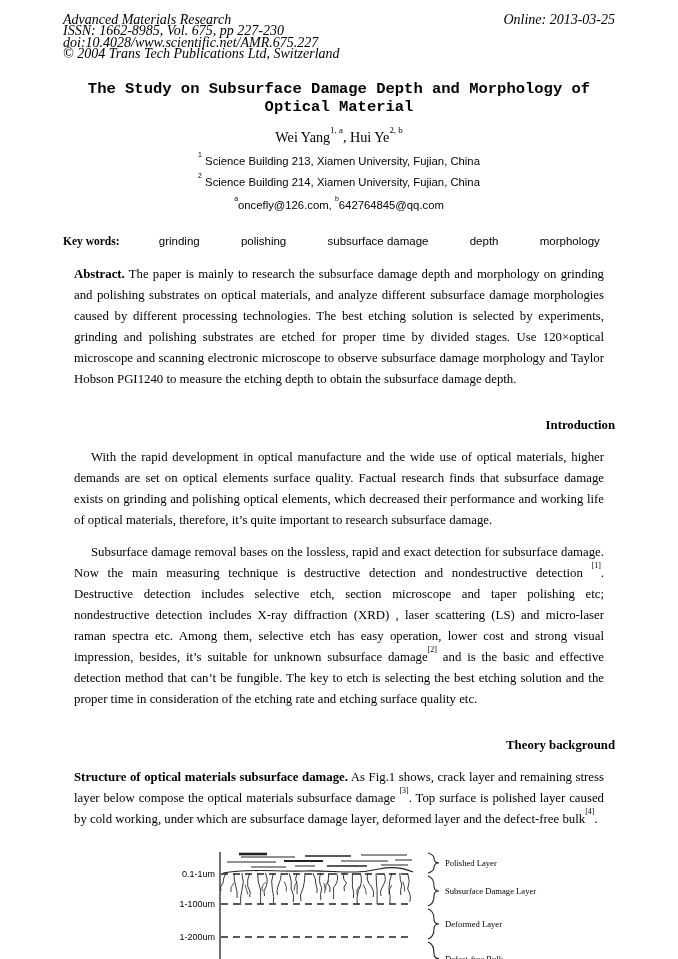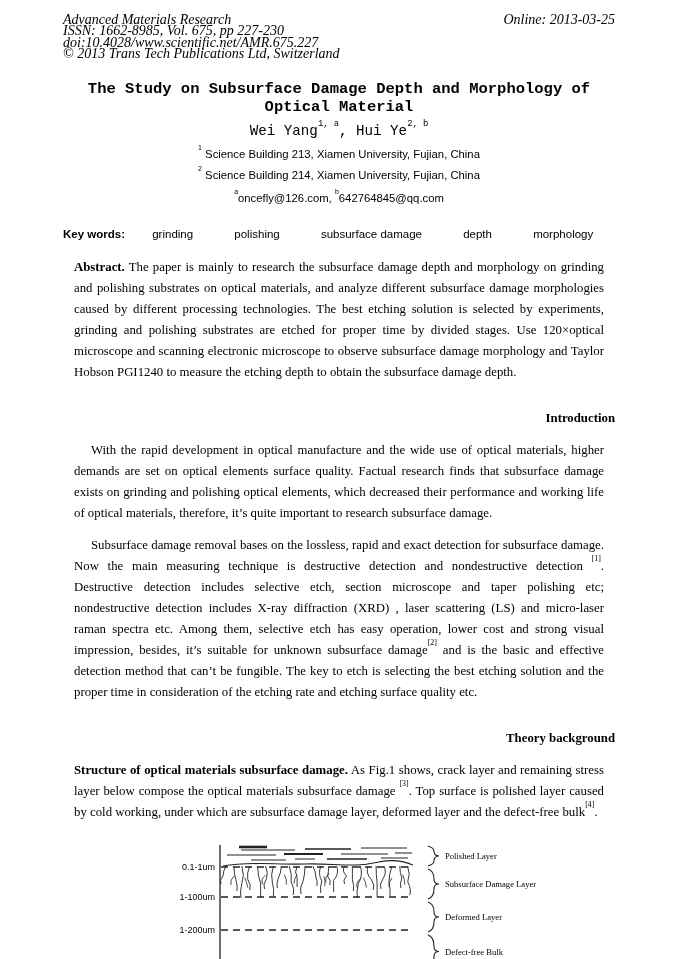--- a/index.html
+++ b/index.html
@@ -21,42 +21,42 @@
   }
   .jheader .left div { white-space:nowrap; }
   
   .paper-title {
     margin-top:21px;
     text-align:center;
     font-family:Liberation Mono, monospace;
     font-weight:bold; font-size:15.5px; line-height:18px;
   }
   .authors {
-    margin-top:7px; text-align:center;
-    font-family:Liberation Mono, monospace;
+    margin-top:13px; text-align:center;
+    font-family:Liberation Serif, serif;
     font-size:14.2px;
   }
   .affil {
     margin-top:9px; text-align:center;
     font-family:"Liberation Sans", sans-serif;
     font-size:11.3px;
   }
   .emails {
     margin-top:11px; text-align:center;
     font-family:"Liberation Sans", sans-serif;
     font-size:11.3px;
   }
   sup { font-size:0.62em; line-height:0; position:relative; top:-0.45em; }
   
   .keywords {
     margin-top:24px;
     font-family:"Liberation Sans", sans-serif;
     font-size:11.5px;
   }
-  .keywords .kw-label { font-weight:bold; margin-right:0; }
+  .keywords .kw-label { font-weight:bold; margin-right:12px;font-family:Liberation Serif, serif; }
   .keywords .kw { margin-right:14px;margin-left:24px; }
   
   .body-par {
     margin:11px;
     font-family:"Liberation Serif", serif;
     font-size:12.8px; line-height:21px;
     text-align:justify;
   }
   .abstract { margin-top:17px; }
   .sec-heading {
@@ -76,21 +76,21 @@
 </head>
 <body>
 
 <div class="page">
 
   <div class="jheader">
     <div class="left">
       <div>Advanced Materials Research</div>
       <div>ISSN: 1662-8985, Vol. 675, pp 227-230</div>
       <div>doi:10.4028/www.scientific.net/AMR.675.227</div>
-      <div>© 2013 Trans Tech Publications Ltd, Switzerland</div>
+      <div>© 2004 Trans Tech Publications Ltd, Switzerland</div>
     </div>
     <div class="right">Online: 2013-03-25</div>
   </div>
 
   <div class="paper-title">The Study on Subsurface Damage Depth and Morphology of Optical Material</div>
   <div class="authors"><span>Wei Yang</span><sup>1, a</sup><span>, Hui Ye</span><sup>2, b</sup></div>
   <div class="affil"><sup>1</sup><span> Science Building 213, Xiamen University, Fujian, China</span></div>
   <div class="affil"><sup>2</sup><span> Science Building 214, Xiamen University, Fujian, China</span></div>
   <div class="emails"><sup>a</sup><span>oncefly@126.com, </span><sup>b</sup><span>642764845@qq.com</span></div>
 

